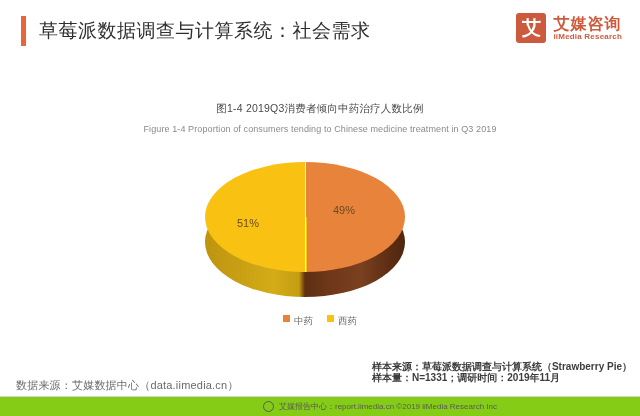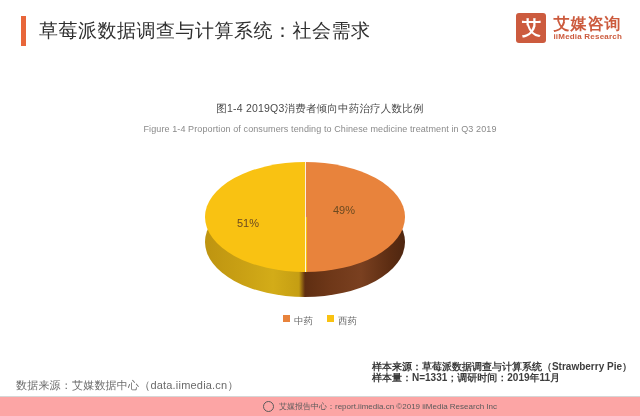--- a/index.html
+++ b/index.html
@@ -218,21 +218,21 @@
   .footer {
     position: absolute;
     left: 0;
     bottom: 0;
     width: 640px;
     height: 19px;
     border-top: 1px solid #d6d6d6;
     display: flex;
     align-items: center;
     justify-content: center;
-    background: #fca5a5;
+    background: #84cc16;
   }
   .footer-inner {
     display: flex;
     align-items: center;
     gap: 5px;
     font-size: 8px;
     color: #5a5a5a;
     padding-left: 120px;
   }
   .footer-logo {

